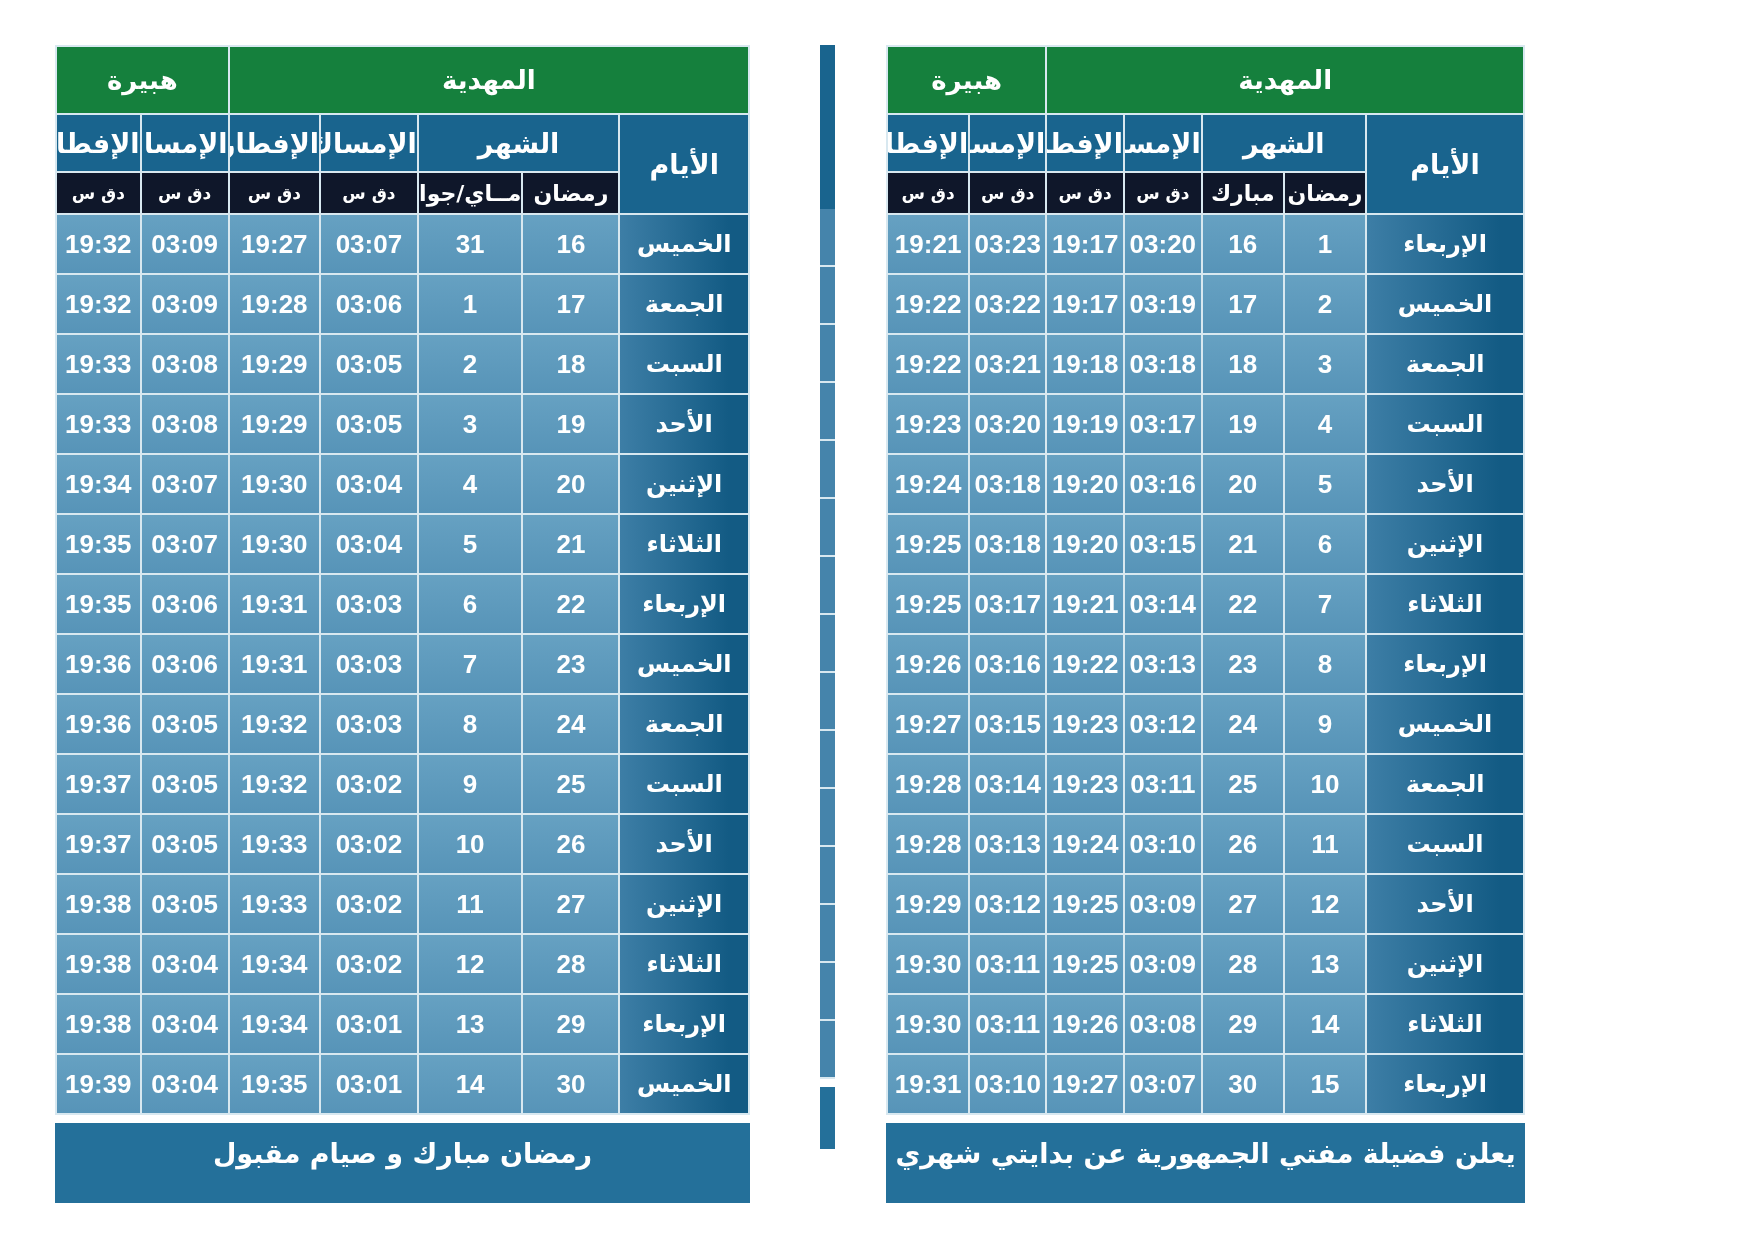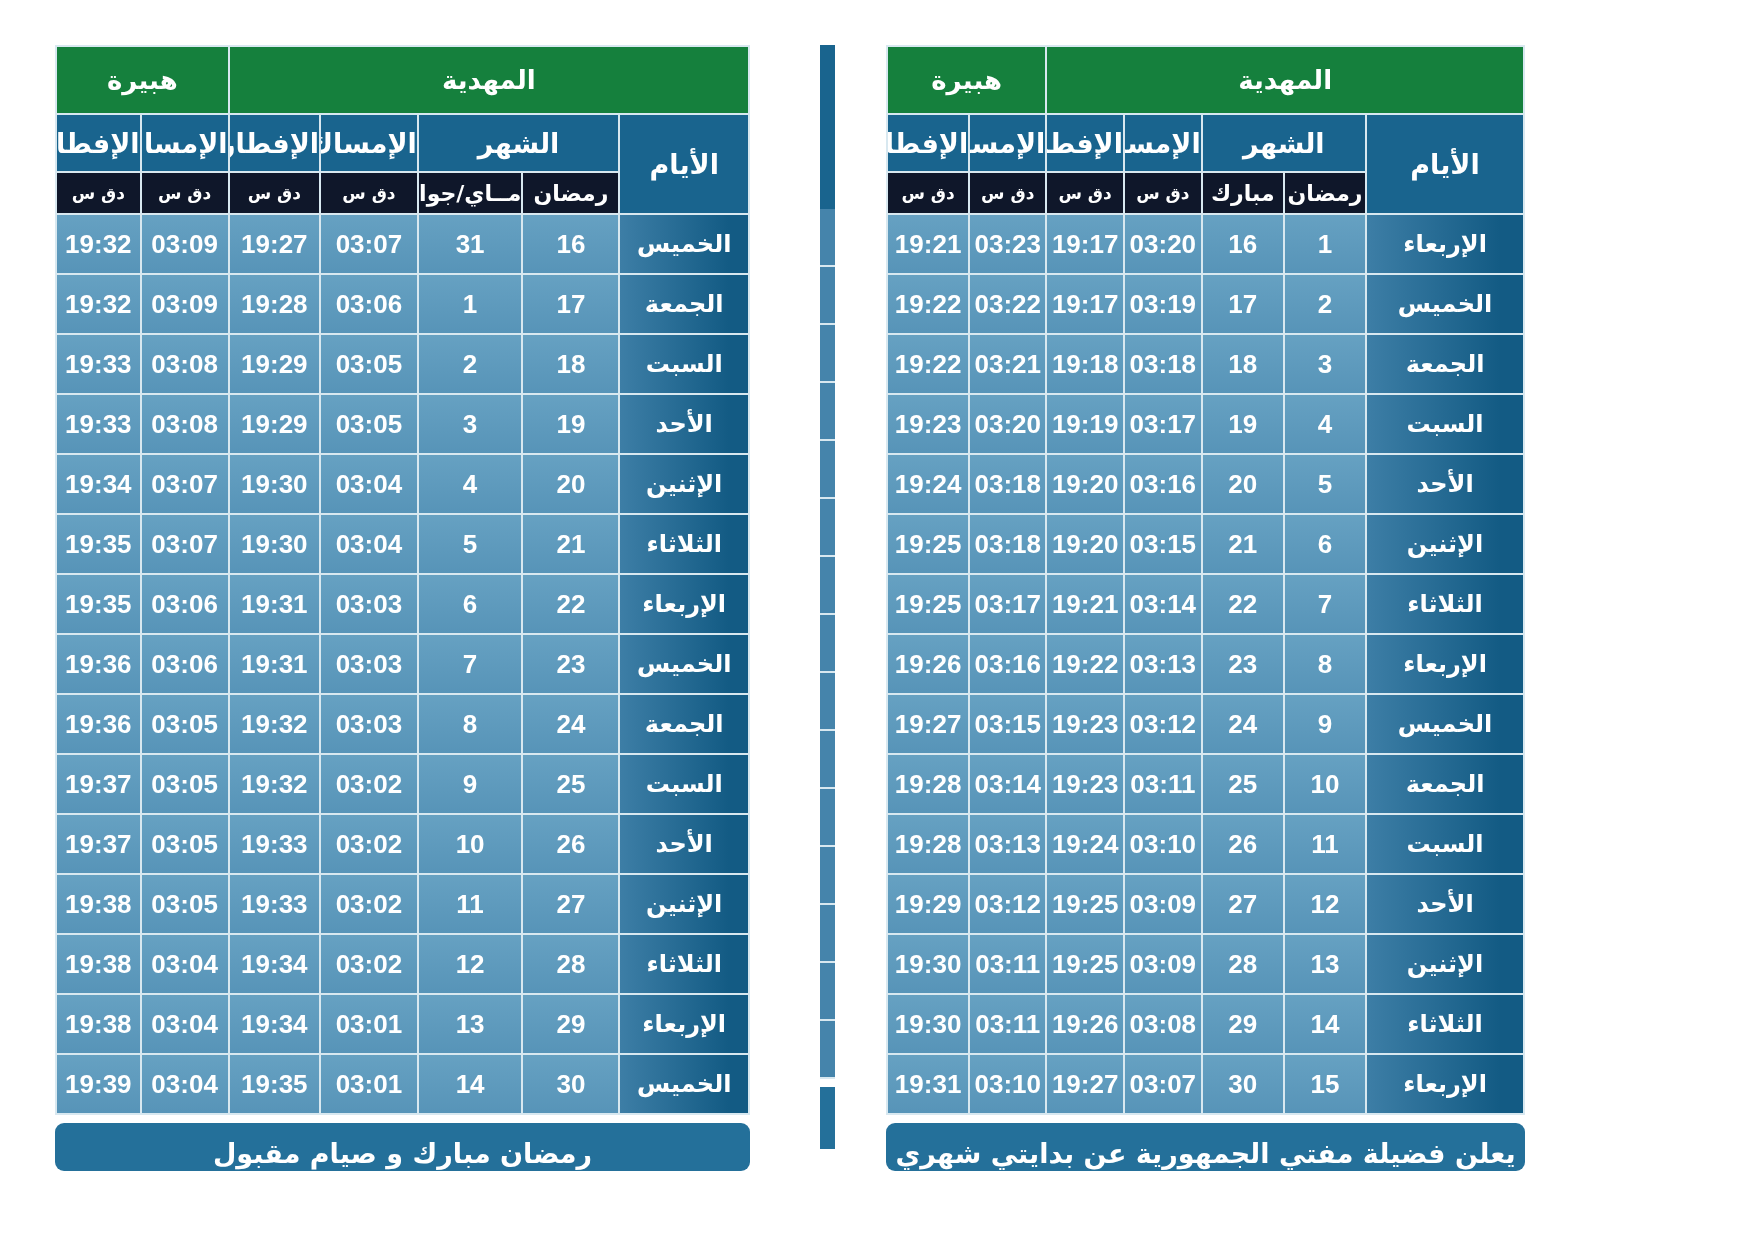--- a/index.html
+++ b/index.html
@@ -23,23 +23,23 @@
   .r-units th{height:40px;background:#0f172a;font-size:17px;}
   th.sub-month{font-size:22px;}
   th.days-h{background:#19648e;font-size:27px;margin-top:40px;}
   tbody td{height:58px;font-size:26px;
     font-family:"Liberation Sans","DejaVu Sans",sans-serif;
     background:linear-gradient(180deg,#66a1c2 0%,#5794b8 100%);}
   tbody td.day-cell{
     font-family:"DejaVu Sans",sans-serif;font-size:24px;
     background:linear-gradient(90deg,#3d7ea6 0%,#135b84 85%);}
   .footer-banner{
-    margin-top:8px;height:48px;line-height:62px;background:#24709a;
+    margin-top:8px;height:80px;line-height:62px;background:#24709a;
     color:#ffffff;text-align:center;direction:rtl;font-weight:bold;
-    font-size:27px;font-family:"DejaVu Sans",sans-serif;border-radius:9px;}
+    font-size:27px;font-family:"DejaVu Sans",sans-serif;}
   
   .edge-strip{position:absolute;left:820px;top:45px;width:15px;}
   .edge-strip .seg-head{height:164px;background:#19648e;}
   .edge-strip .seg-body{height:870px;
     background:repeating-linear-gradient(180deg,#4584ab 0 56px,#d8e8f0 56px 58px);}
   .edge-strip .seg-gap{height:8px;background:#ffffff;}
   .edge-strip .seg-foot{height:62px;background:#24709a;}
 </style>
 </head>
 <body>

